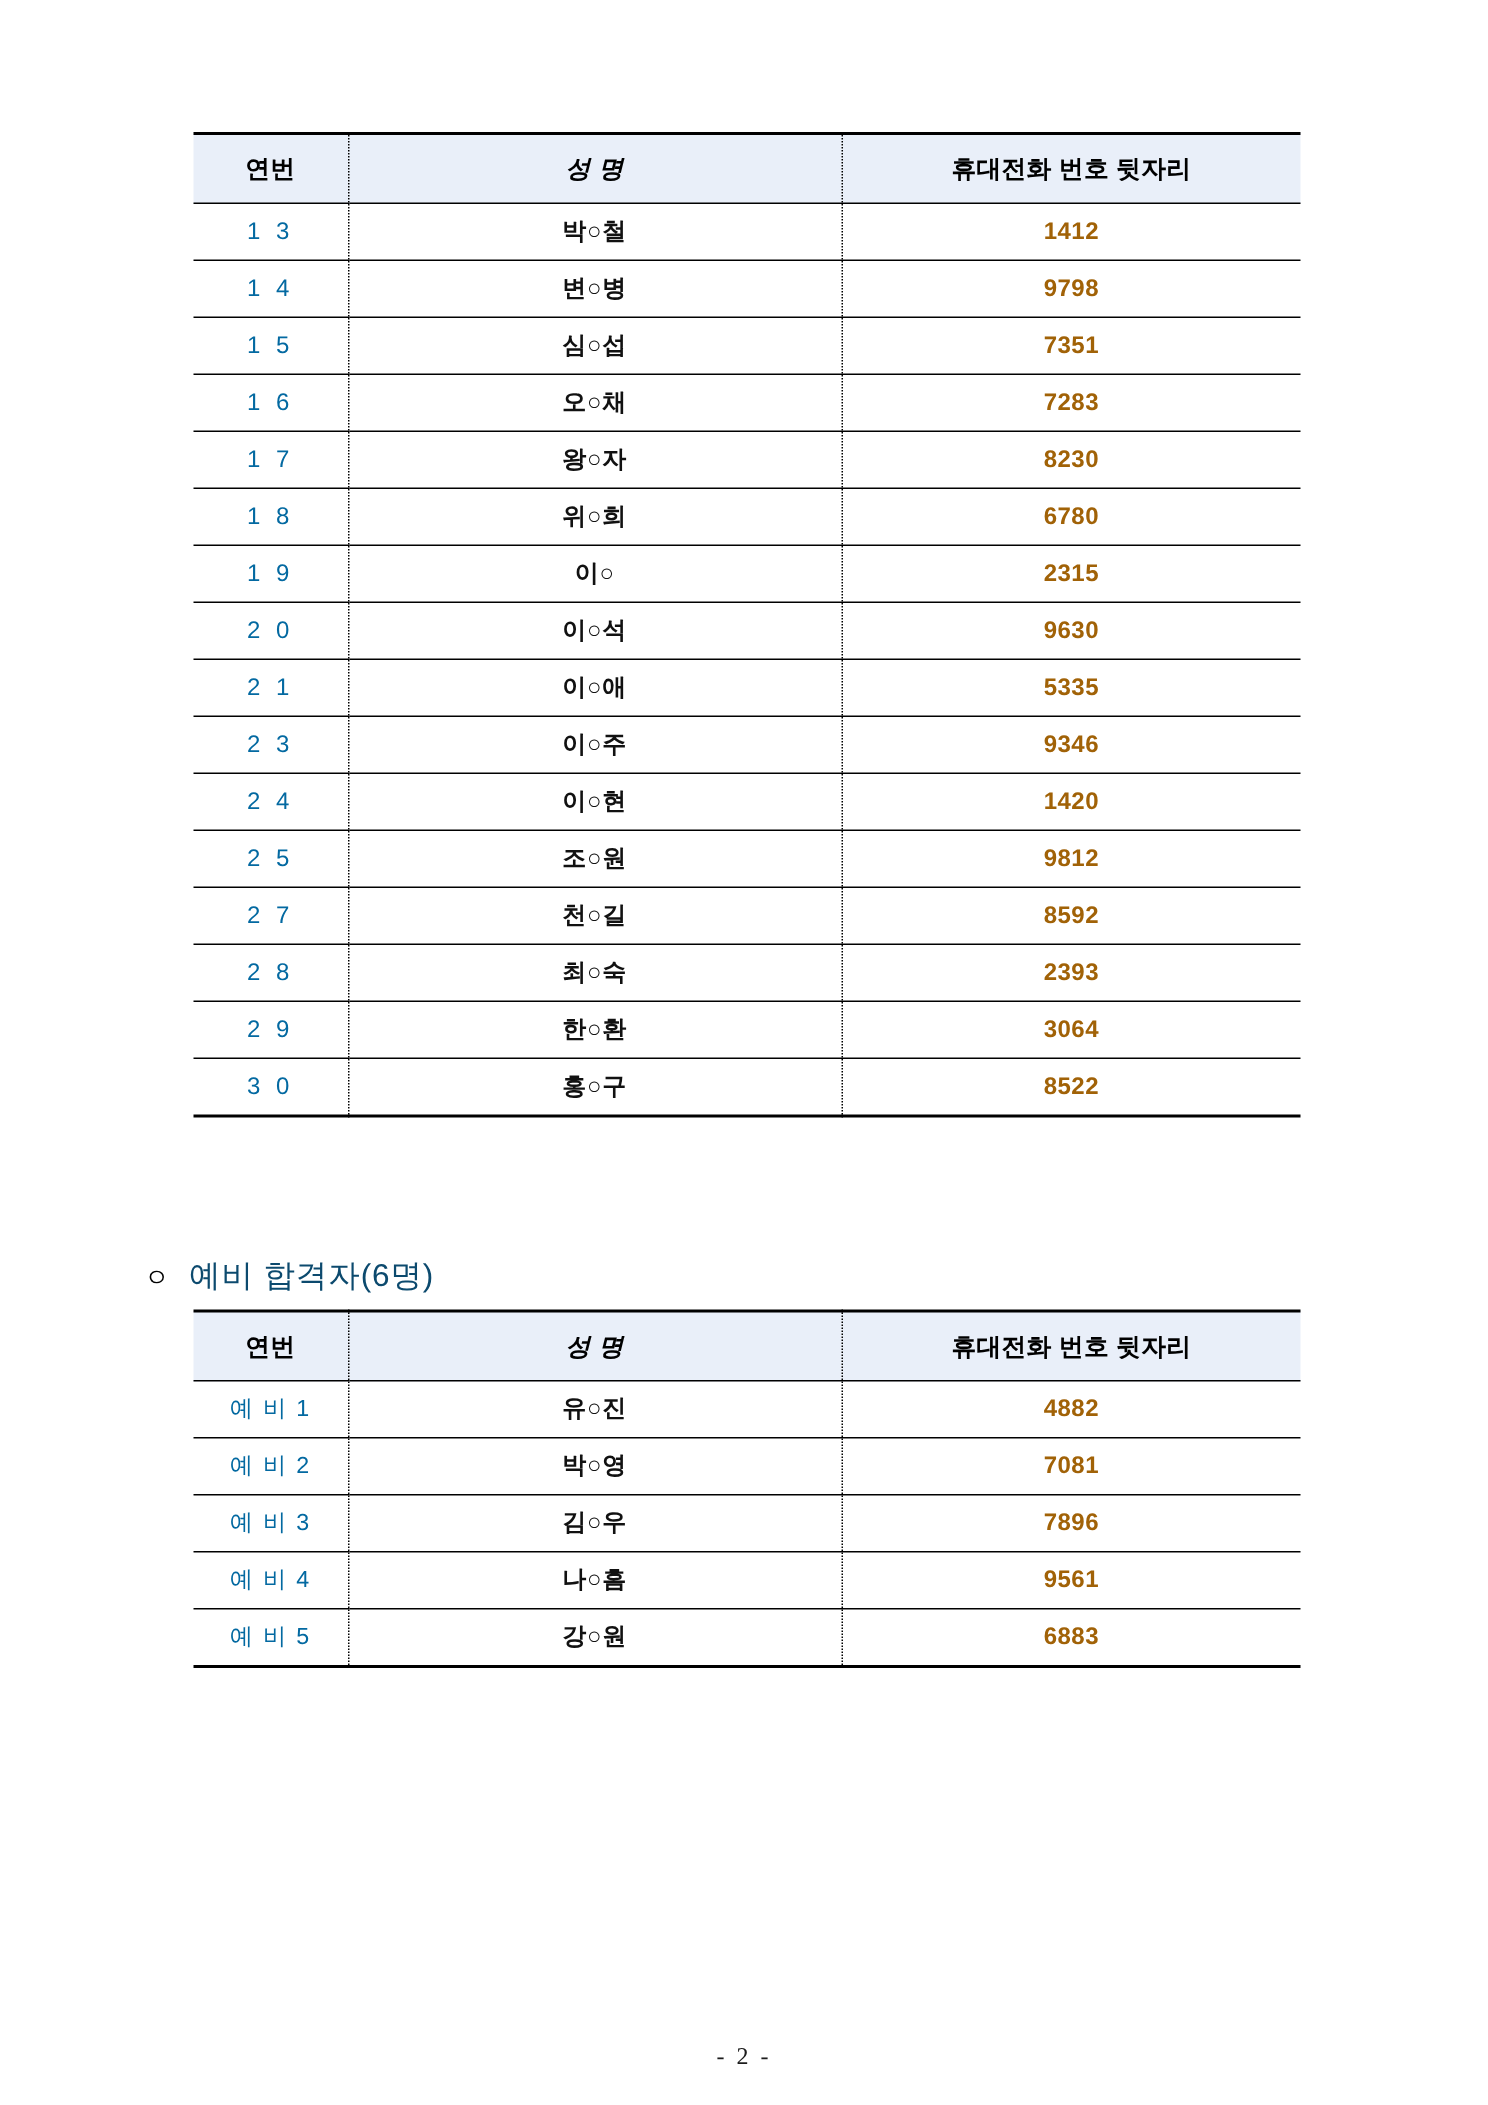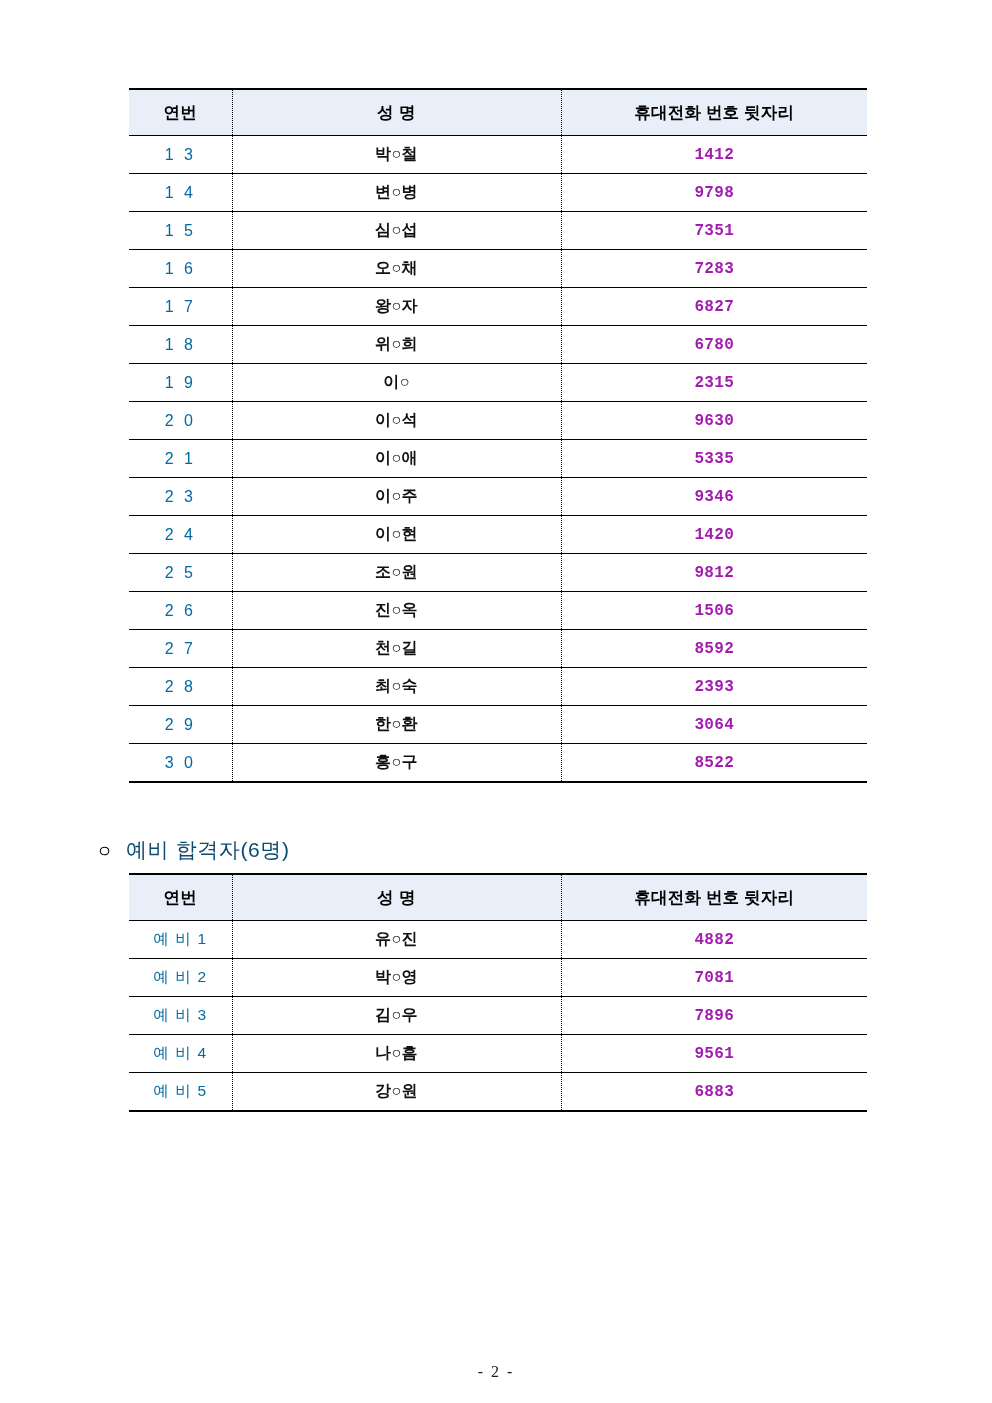--- a/index.html
+++ b/index.html
@@ -50,21 +50,21 @@
   
   .roster-table thead th {
     height: 45px;
     background: #e9eff9;
     border-bottom: 1.3px solid #000;
     font-weight: bold;
     font-size: 16.5px;
     letter-spacing: 0.2px;
     color: #000;
   }
-  .roster-table thead th.cell-name  { letter-spacing: 0.5px; }
+  .roster-table thead th.cell-name  { letter-spacing: 0.5px; font-style: italic; }
 
   
   .roster-table th.cell-name,
   .roster-table td.cell-name {
     border-left: 1.3px dotted #000;
     border-right: 1.3px dotted #000;
   }
 
   
   .roster-table tbody td {
@@ -89,23 +89,22 @@
   }
   .cell-name {
     font-size: 16.5px;
     color: #111111;
     letter-spacing: 0.5px;
     font-weight: bold;
   }
   .cell-phone {
     font-size: 16px;
     font-weight: bold;
-    color: #a21caf;
+    color: #a16207;
     letter-spacing: 0.3px;
-    font-family: Liberation Mono, monospace;
   }
 
   
   .section-heading {
     position: absolute;
     left: 96px;
     display: flex;
     align-items: baseline;
     gap: 13px;
     white-space: nowrap;
@@ -168,21 +167,21 @@
           <td class="cell-phone">7351</td>
         </tr>
         <tr>
           <td class="cell-no">1 6</td>
           <td class="cell-name">오○채</td>
           <td class="cell-phone">7283</td>
         </tr>
         <tr>
           <td class="cell-no">1 7</td>
           <td class="cell-name">왕○자</td>
-          <td class="cell-phone">6827</td>
+          <td class="cell-phone">8230</td>
         </tr>
         <tr>
           <td class="cell-no">1 8</td>
           <td class="cell-name">위○희</td>
           <td class="cell-phone">6780</td>
         </tr>
         <tr>
           <td class="cell-no">1 9</td>
           <td class="cell-name">이○</td>
           <td class="cell-phone">2315</td>
@@ -204,25 +203,20 @@
         </tr>
         <tr>
           <td class="cell-no">2 4</td>
           <td class="cell-name">이○현</td>
           <td class="cell-phone">1420</td>
         </tr>
         <tr>
           <td class="cell-no">2 5</td>
           <td class="cell-name">조○원</td>
           <td class="cell-phone">9812</td>
-        </tr>
-        <tr>
-          <td class="cell-no">2 6</td>
-          <td class="cell-name">진○옥</td>
-          <td class="cell-phone">1506</td>
         </tr>
         <tr>
           <td class="cell-no">2 7</td>
           <td class="cell-name">천○길</td>
           <td class="cell-phone">8592</td>
         </tr>
         <tr>
           <td class="cell-no">2 8</td>
           <td class="cell-name">최○숙</td>
           <td class="cell-phone">2393</td>

